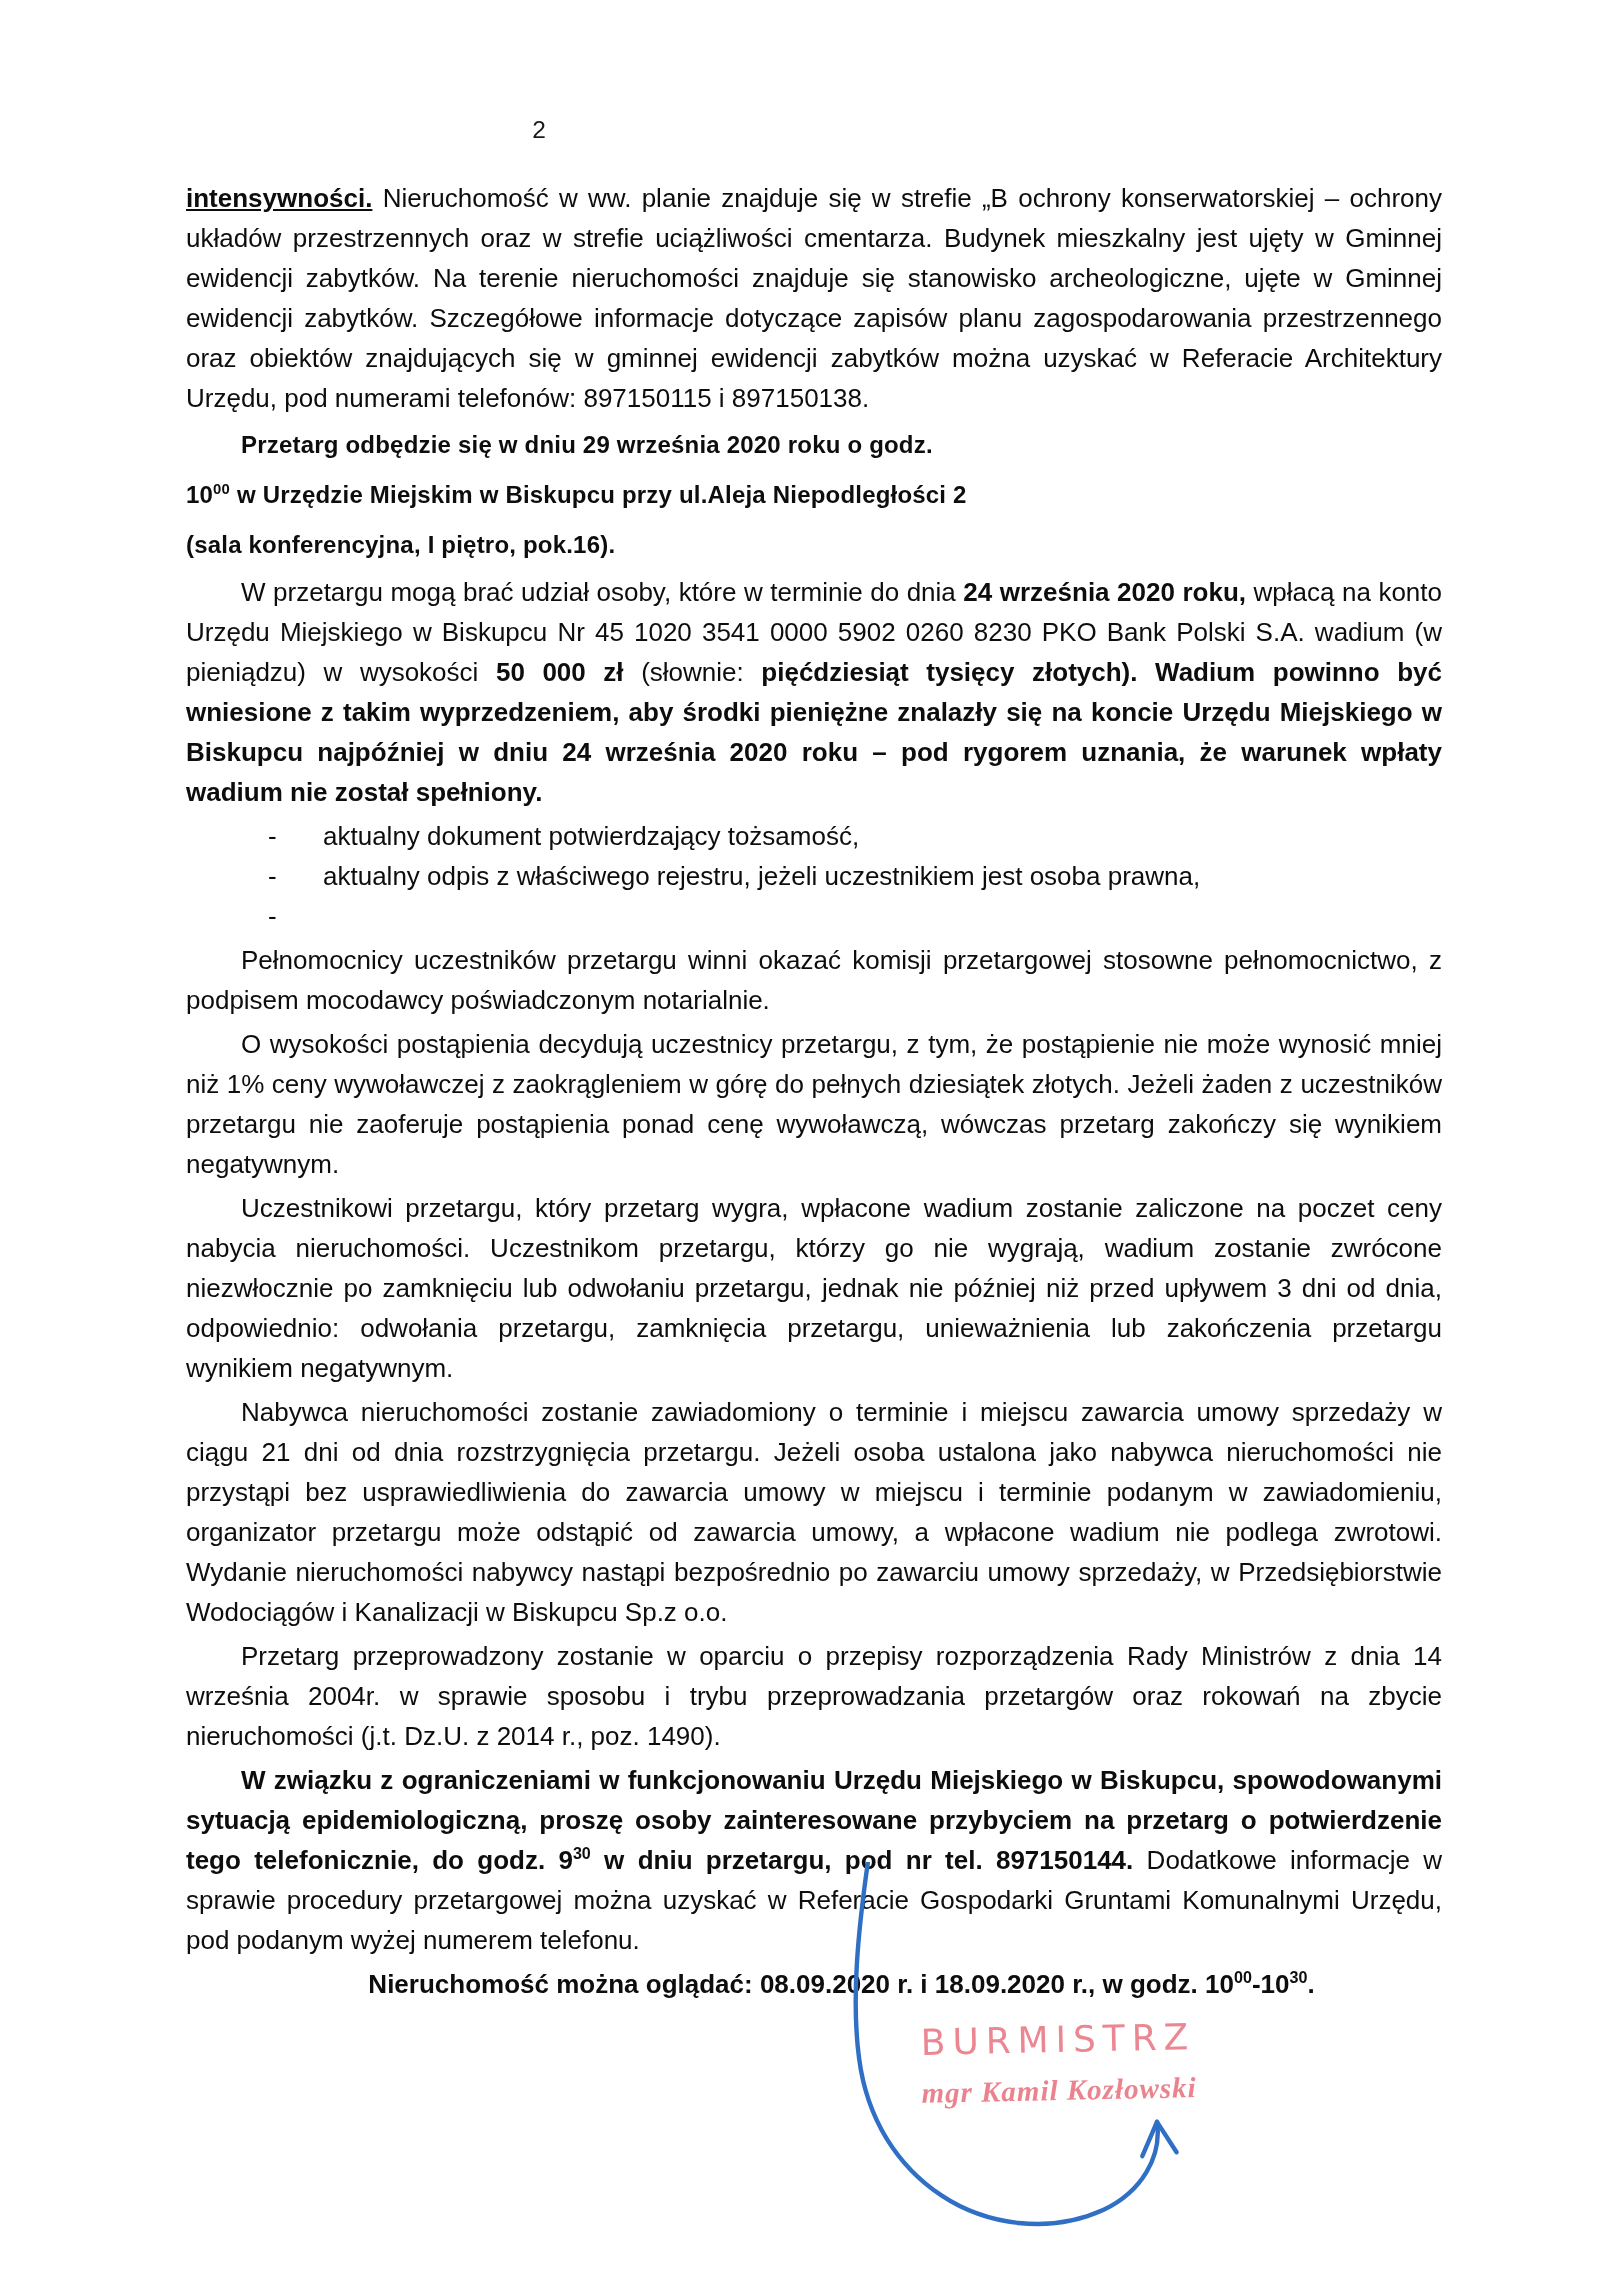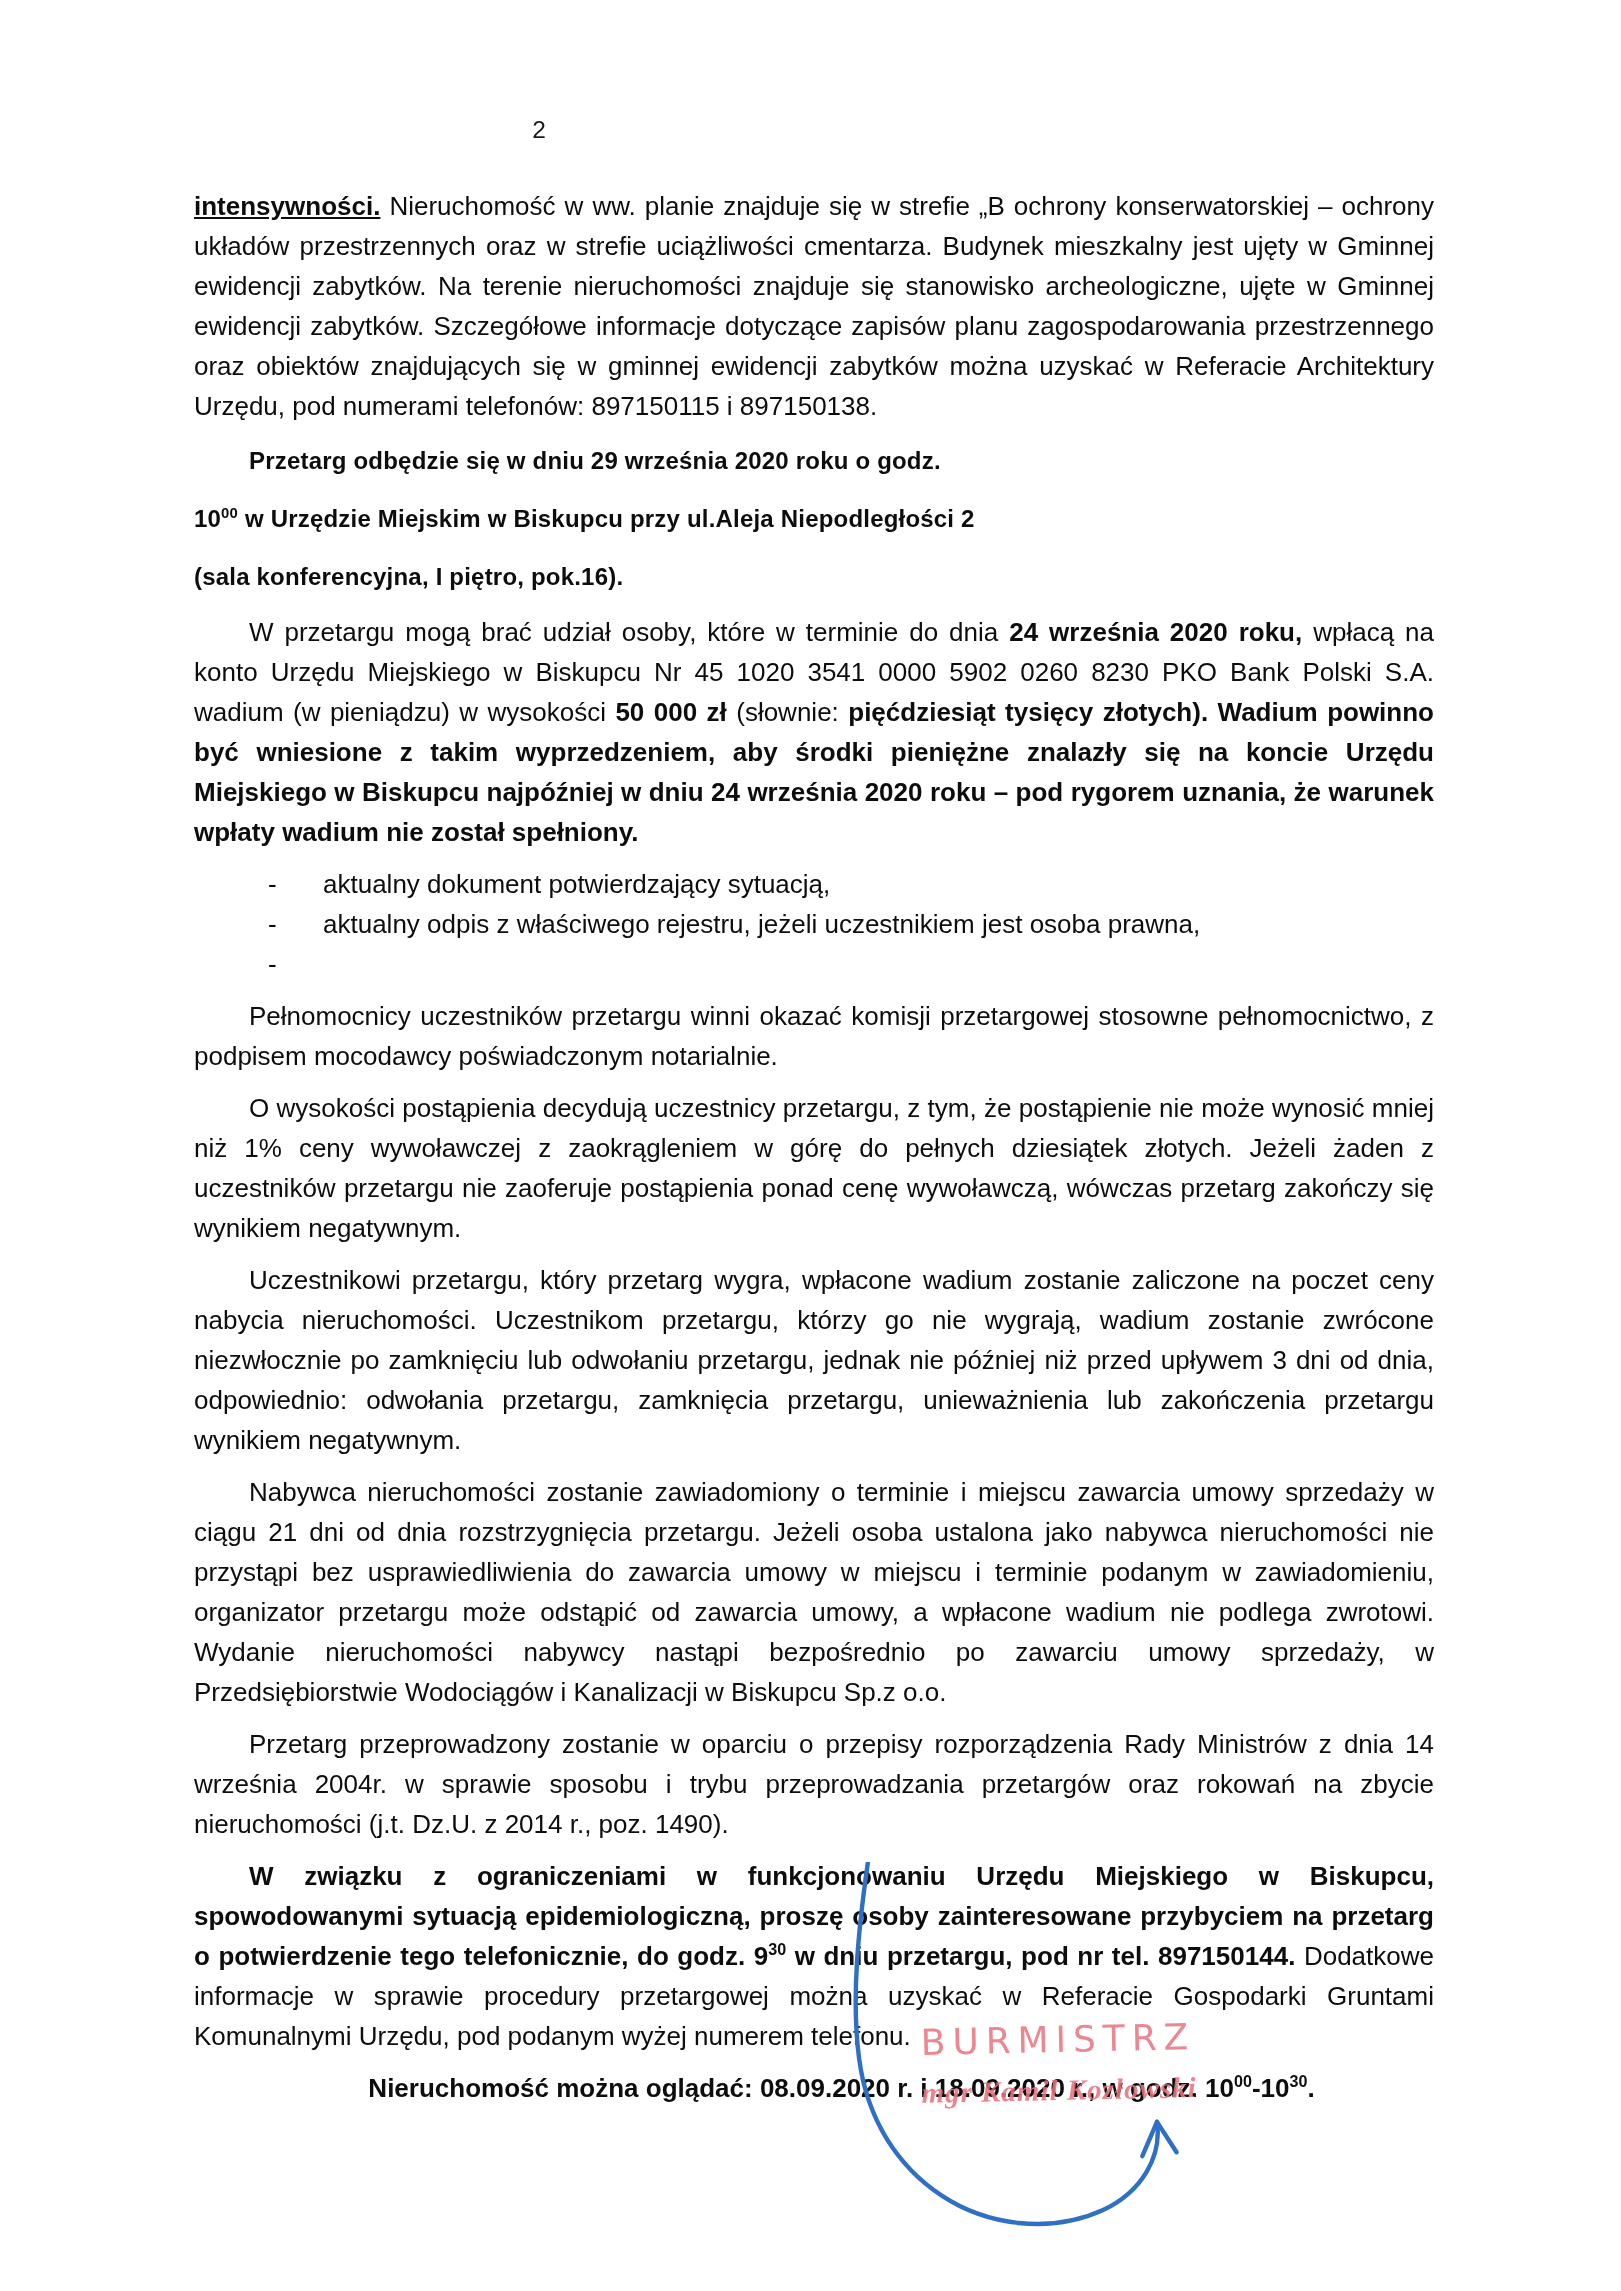--- a/index.html
+++ b/index.html
@@ -30,21 +30,21 @@
     position: absolute;
     left: 182px;
     top: 174px;
     width: 1264px;
     font-size: 26px;
     line-height: 40px;
     text-align: justify;
     text-justify: inter-word;
   }
   p {
-    margin: 12px;
+    margin: 4px;
   }
   .indent {
     text-indent: 55px;
   }
   .b { font-weight: bold; }
   .u { text-decoration: underline; font-weight: bold; }
   sup {
     font-size: 0.62em;
     vertical-align: super;
     line-height: 0;
@@ -132,21 +132,21 @@
     <p class="heading-auction">Przetarg odbędzie się w dniu 29 września 2020 roku o godz.</p>
     <p class="heading-auction" style="text-indent:0"><span>10</span><sup>00</sup><span> w Urzędzie Miejskim w Biskupcu przy ul.Aleja Niepodległości 2</span></p>
     <p class="heading-auction" style="text-indent:0">(sala konferencyjna, I piętro, pok.16).</p>
 
     <p class="indent"><span>W przetargu mogą brać udział osoby, które w terminie do dnia </span><span class="b">24 września 2020 roku,</span><span> wpłacą na konto Urzędu Miejskiego w Biskupcu Nr 45 1020 3541 0000 5902 0260 8230 PKO Bank Polski S.A. wadium (w pieniądzu)  w wysokości </span><span class="b">50 000 zł</span><span> (słownie: </span><span class="b">pięćdziesiąt tysięcy złotych)</span><span class="b">. Wadium powinno być wniesione z takim wyprzedzeniem, aby środki pieniężne znalazły się na koncie Urzędu Miejskiego w Biskupcu najpóźniej w dniu 24 września 2020 roku – pod rygorem uznania, że warunek wpłaty wadium nie został spełniony.</span></p>
 
 
     <ul class="bullet-list">
       <li>
           <span class="dash">-</span>
-          <span class="txt">aktualny dokument potwierdzający sytuacją,</span>
+          <span class="txt">aktualny dokument potwierdzający tożsamość,</span>
         </li>
       <li>
           <span class="dash">-</span>
           <span class="txt">aktualny odpis z właściwego rejestru, jeżeli uczestnikiem jest osoba prawna,</span>
         </li>
       <li>
           <span class="dash">-</span>
         </li>
     </ul>
 

